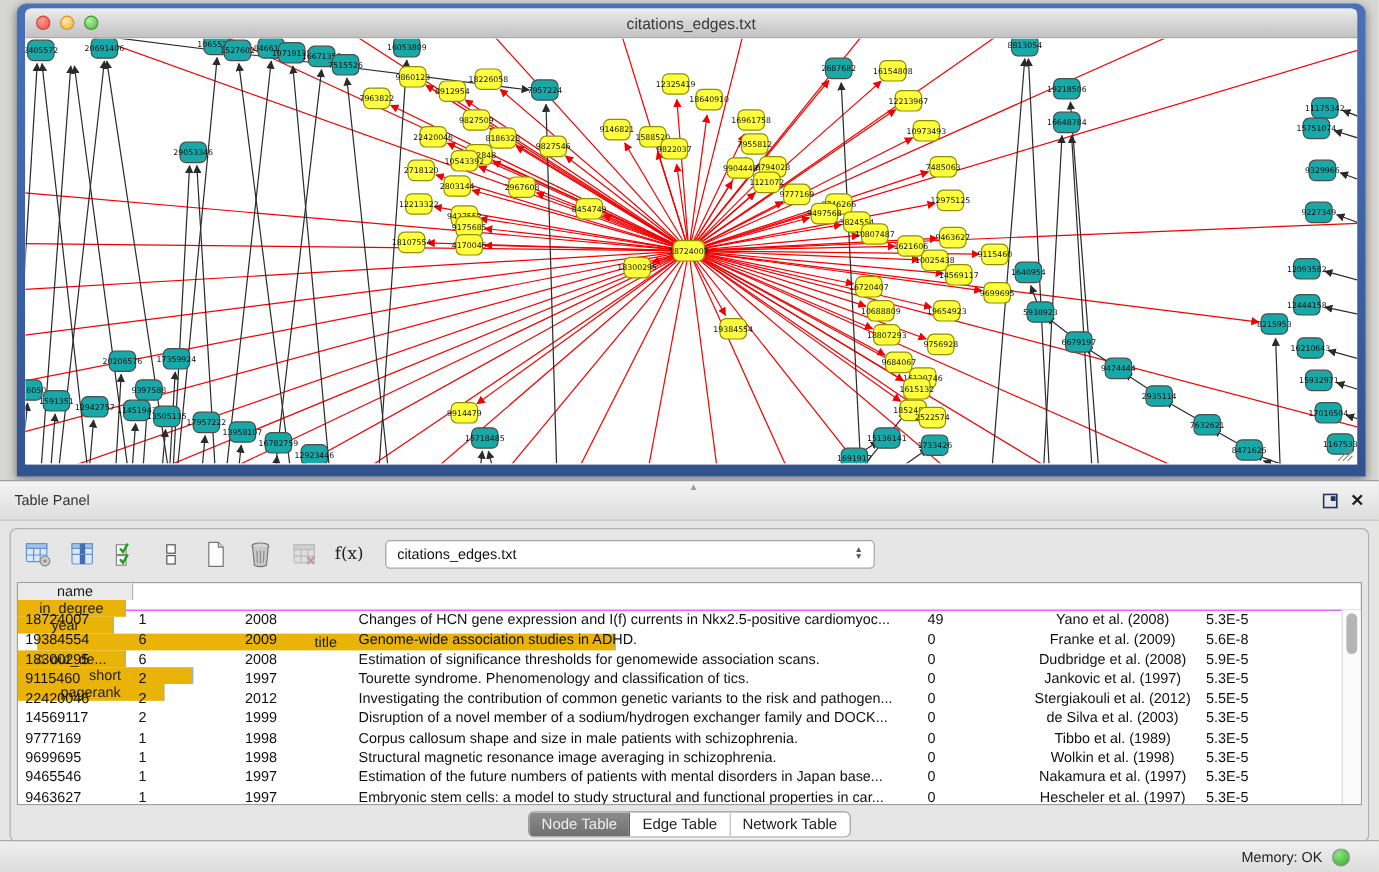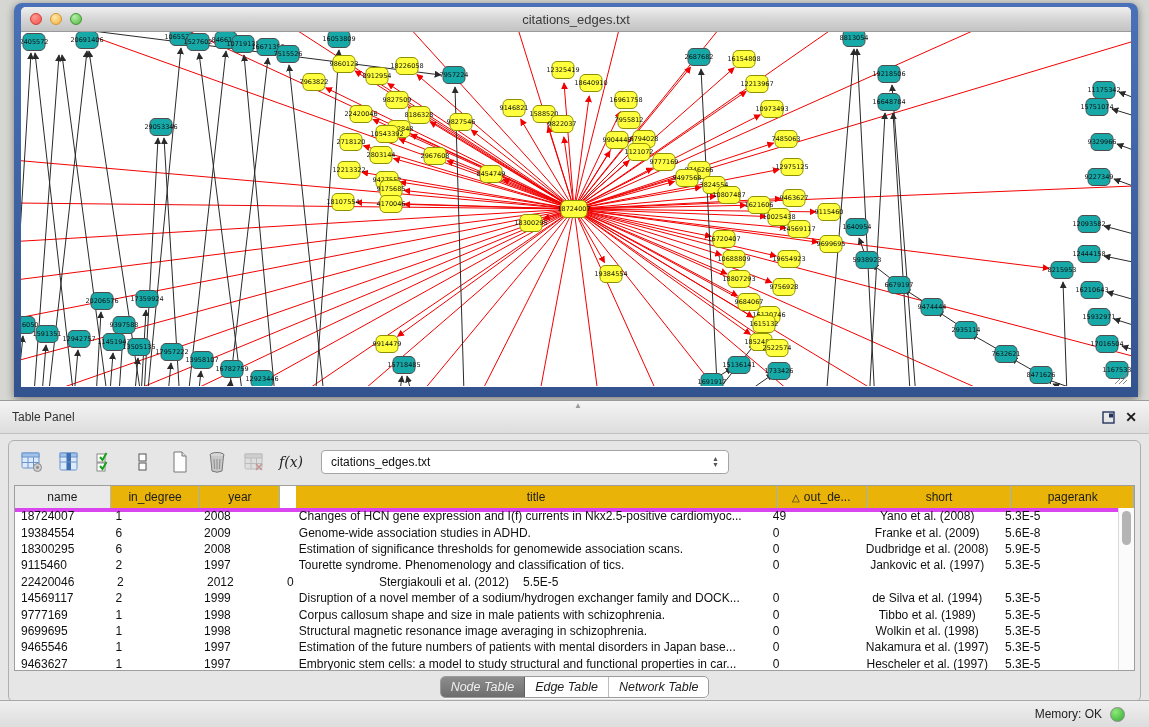--- a/index.html
+++ b/index.html
@@ -30,47 +30,47 @@
     border-top:1px solid #9b9b9b;border-bottom:1px solid #c2c2c2;
     display:flex;align-items:center;padding:0 12px;font-size:12px;color:#333;position:relative;}
   .tp-grip{position:absolute;left:574px;top:0;font-size:8px;color:#9a9a9a;}
   .tp-titlebar-icons{margin-left:auto;display:flex;align-items:center;gap:10px;}
   .tp-float svg{display:block;}
   .tp-close{font-size:14px;font-weight:bold;color:#1a1a1a;line-height:14px;}
   .tp-group{position:absolute;left:8px;right:8px;top:40px;height:260px;
     border:1px solid #b0b0b0;border-radius:6px;background:#e6e6e6;}
   .tp-toolbar{height:42px;display:flex;align-items:center;gap:11px;padding:0 10px;}
   .icon-btn{width:26px;height:26px;display:flex;align-items:center;justify-content:center;}
-  .fx{font-family:"DejaVu Serif",serif;font-style:italic;font-size:14px;color:#222;}
+  .fx{font-family:"DejaVu Serif",serif;font-size:14px;color:#222;}
   .combo{width:388px;height:22px;background:#fff;border:1px solid #a5a5a5;border-radius:4px;
     display:flex;align-items:center;padding:0 9px;font-size:12px;color:#111;margin-left:6px;}
   .combo-arrows{margin-left:auto;color:#555;font-size:7px;line-height:6px;text-align:center;}
 
   .tp-table{position:absolute;left:5px;right:5px;top:44px;bottom:30px;background:#fff;
     border:1px solid #9e9e9e;overflow:hidden;}
-  .thead{display:flex;height:22px;border-bottom:4px solid #d946ef;}
+  .thead{display:flex;height:22px;border-bottom:1px solid #d946ef;flex-direction:column;}
   .th{box-sizing:border-box;border-right:1px solid #94b4c4;background:#eab308;
     font-size:12px;color:#1c1c1c;display:flex;align-items:center;justify-content:center;gap:4px;}
   .th.first{background:#eaeaea;border-right:1px solid #b5b5b5;}
   .sort-tri{font-size:10px;color:#222;}
   .tbody{position:absolute;left:0;right:15px;top:22px;bottom:0;overflow:hidden;}
   .tr{display:flex;height:16.4px;align-items:center;}
   .td{box-sizing:border-box;padding-left:6px;font-size:12px;color:#101010;
     white-space:nowrap;overflow:hidden;}
   .td.center{text-align:center;padding-left:0;}
   .c0{width:96px;}.c1{width:90px;}.c2{width:80px;}.c3{width:482px;margin-left:16px;}
   .c4{width:90px;}.c5{width:146px;align-items:center;}.c6{width:122px;}
   .vscroll{position:absolute;right:0;top:22px;bottom:0;width:15px;background:#fbfbfb;
     border-left:1px solid #dcdcdc;}
   .vthumb{width:9px;height:34px;border-radius:5px;background:#b4b4b4;margin:3px auto 0 auto;}
 
   .tp-tabs{position:absolute;left:0;right:0;bottom:3px;display:flex;justify-content:center;}
   .seg{display:flex;border:1px solid #9c9c9c;border-radius:5px;overflow:hidden;
     background:#fff;height:20px;font-size:12.5px;box-shadow:0 1px 0 rgba(255,255,255,.7);}
-  .seg-item{padding:0 10px;display:flex;align-items:center;color:#1d1d1d;border-right:1px solid #bdbdbd;font-style:italic;}
+  .seg-item{padding:0 10px;display:flex;align-items:center;color:#1d1d1d;border-right:1px solid #bdbdbd;}
   .seg-item:last-child{border-right:none;}
   .seg-item.sel{background:linear-gradient(#8d8d8d,#6e6e6e);color:#efefef;border-right:1px solid #5f5f5f;}
 
   .statusbar{position:absolute;left:0;right:0;bottom:0;height:26px;border-top:1px solid #a8a8a8;
     background:linear-gradient(#efefef,#dddddd);display:flex;align-items:center;
     justify-content:flex-end;gap:8px;padding-right:24px;font-size:12px;color:#1e1e1e;}
   .mem-dot{width:15px;height:15px;border-radius:50%;border:1px solid #8b8b8b;box-sizing:border-box;
     background:radial-gradient(circle at 35% 30%,#8fe87a,#2fae2f);}
 </style>
 </head>
@@ -620,31 +620,32 @@
             <div class="td c2">1997</div>
             <div class="td c3">Tourette syndrome. Phenomenology and classification of tics.</div>
             <div class="td c4">0</div>
             <div class="td c5 center">Jankovic et al. (1997)</div>
             <div class="td c6">5.3E-5</div>
           </div>
           <div class="tr">
             <div class="td c0">22420046</div>
             <div class="td c1">2</div>
             <div class="td c2">2012</div>
+            <div class="td c3">Investigating the contribution of common genetic variants to the risk and pathogen...</div>
             <div class="td c4">0</div>
             <div class="td c5 center">Stergiakouli et al. (2012)</div>
             <div class="td c6">5.5E-5</div>
           </div>
           <div class="tr">
             <div class="td c0">14569117</div>
             <div class="td c1">2</div>
             <div class="td c2">1999</div>
             <div class="td c3">Disruption of a novel member of a sodium/hydrogen exchanger family and DOCK...</div>
             <div class="td c4">0</div>
-            <div class="td c5 center">de Silva et al. (1994)</div>
+            <div class="td c5 center">de Silva et al. (2003)</div>
             <div class="td c6">5.3E-5</div>
           </div>
           <div class="tr">
             <div class="td c0">9777169</div>
             <div class="td c1">1</div>
             <div class="td c2">1998</div>
             <div class="td c3">Corpus callosum shape and size in male patients with schizophrenia.</div>
             <div class="td c4">0</div>
             <div class="td c5 center">Tibbo et al. (1989)</div>
             <div class="td c6">5.3E-5</div>

